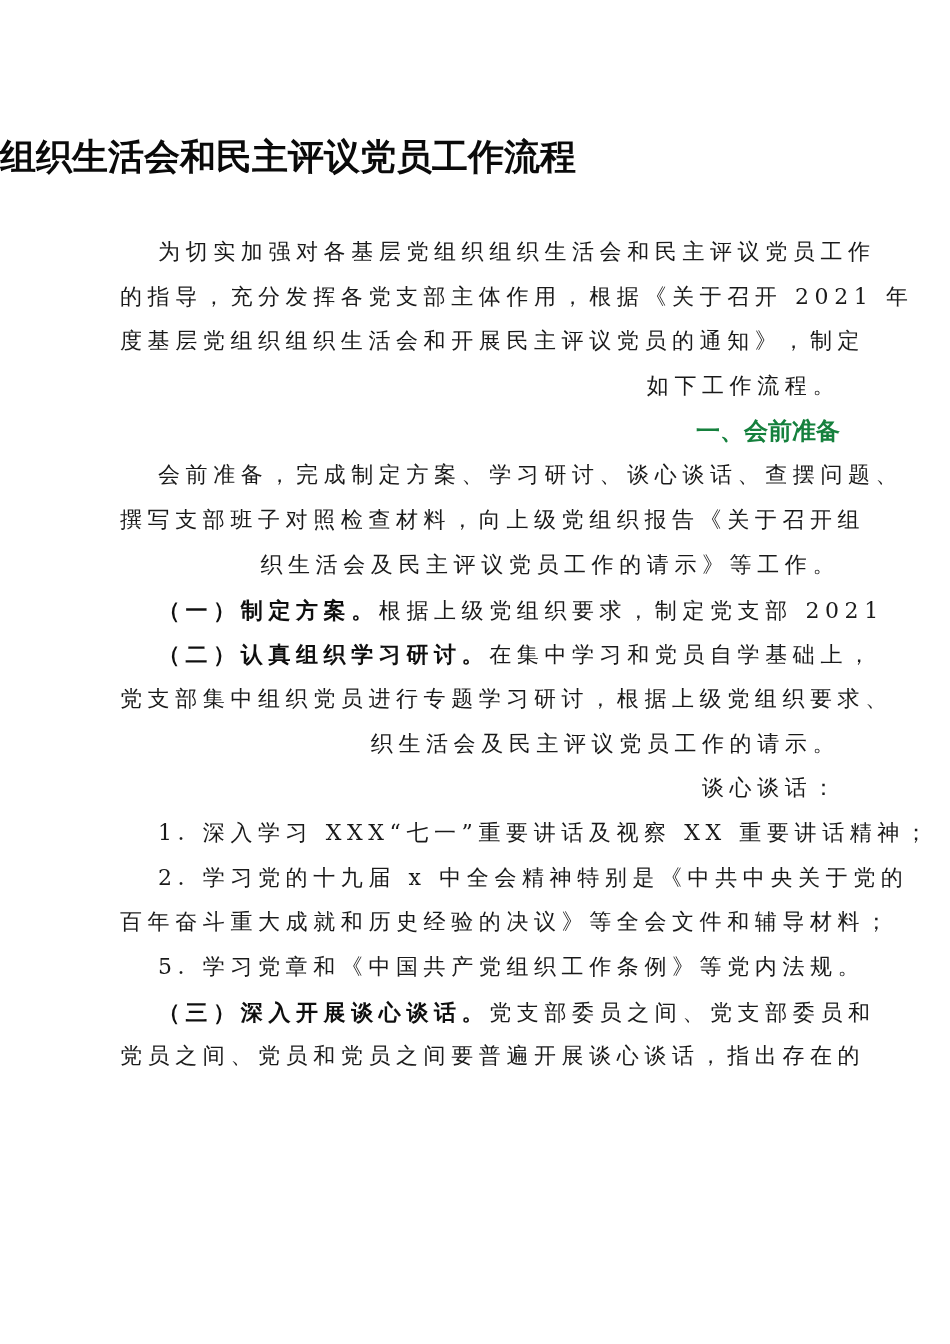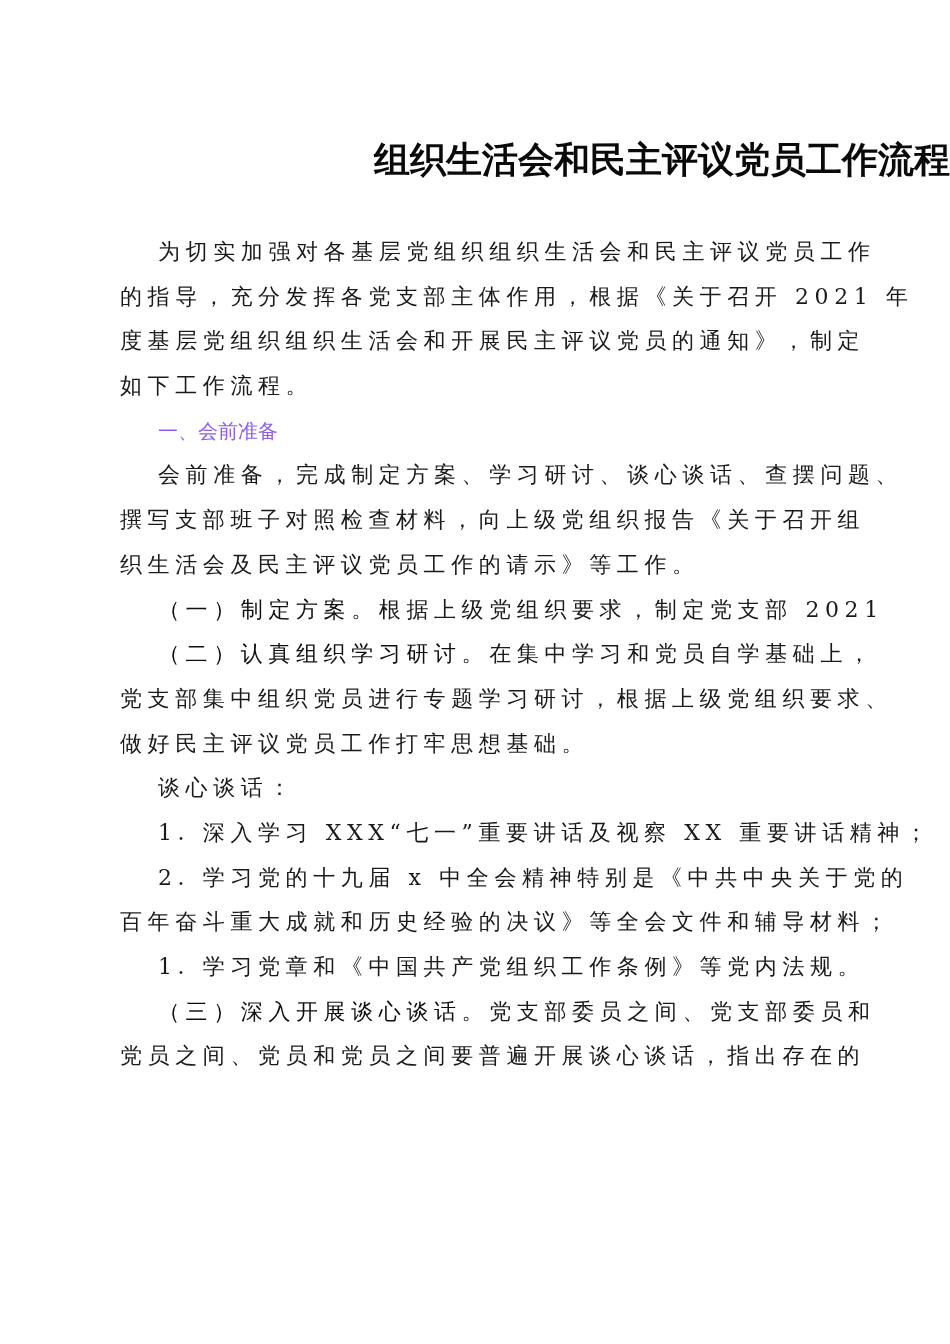--- a/index.html
+++ b/index.html
@@ -20,56 +20,57 @@
       left: 0;
       top: 0;
       width: 950px;
       height: 1344px;
     }
     .title {
       position: absolute;
       left: 0;
       top: 134px;
       width: 950px;
-      text-align: right;
-      font-family: Liberation Sans, sans-serif;
+      text-align: left;
+      font-family: Liberation Mono, monospace;
       font-weight: bold;
       font-size: 36px;
       line-height: 52px;
       letter-spacing: 0px;
       white-space: nowrap;
       color: #0a0a0a;
     }
     .body {
       position: absolute;
       left: 120px;
       top: 230px;
       width: 720px;
+      text-align: right;
     }
     .line {
       display: block;
       height: 44.7px;
       line-height: 44.7px;
       font-size: 22px;
       letter-spacing: 5.6px;
       white-space: nowrap;
       color: #1a1a1a;
     }
     .indent {
       padding-left: 38px;
     }
     .h1 {
       font-family: "DejaVu Sans", "Liberation Sans", sans-serif;
-      font-weight: normal;
+      font-weight: bold;
       letter-spacing: 0px;
-      font-size: 20px;
-      color: #8b5cf6;
+      font-size: 24px;
+      color: #15803d;
     }
     .h2 {
-      font-weight: normal;
+      font-weight: bold;
       color: #0f0f0f;
     }
   </style>
 </head>
 <body>
 
 <div class="page">
 
   <div class="title">组织生活会和民主评议党员工作流程</div>
 
@@ -90,29 +91,29 @@
       <span class="line">织生活会及民主评议党员工作的请示》等工作。</span>
     </div>
 
     <div>
       <span class="line indent"><span class="h2">（一）制定方案。</span><span>根据上级党组织要求，制定党支部 2021</span></span>
     </div>
 
     <div>
       <span class="line indent"><span class="h2">（二）认真组织学习研讨。</span><span>在集中学习和党员自学基础上，</span></span>
       <span class="line">党支部集中组织党员进行专题学习研讨，根据上级党组织要求、</span>
-      <span class="line">做好民主评议党员工作打牢思想基础。</span>
+      <span class="line">织生活会及民主评议党员工作的请示。</span>
 
       <span class="line indent">谈心谈话：</span>
 
       <div>
         <span class="line indent">1. 深入学习 XXX“七一”重要讲话及视察 XX 重要讲话精神；</span>
         <span class="line indent">2. 学习党的十九届 x 中全会精神特别是《中共中央关于党的</span>
         <span class="line">百年奋斗重大成就和历史经验的决议》等全会文件和辅导材料；</span>
-        <span class="line indent">1. 学习党章和《中国共产党组织工作条例》等党内法规。</span>
+        <span class="line indent">5. 学习党章和《中国共产党组织工作条例》等党内法规。</span>
       </div>
     </div>
 
     <div>
       <span class="line indent"><span class="h2">（三）深入开展谈心谈话。</span><span>党支部委员之间、党支部委员和</span></span>
       <span class="line">党员之间、党员和党员之间要普遍开展谈心谈话，指出存在的</span>
     </div>
 
   </div>
 </div>

